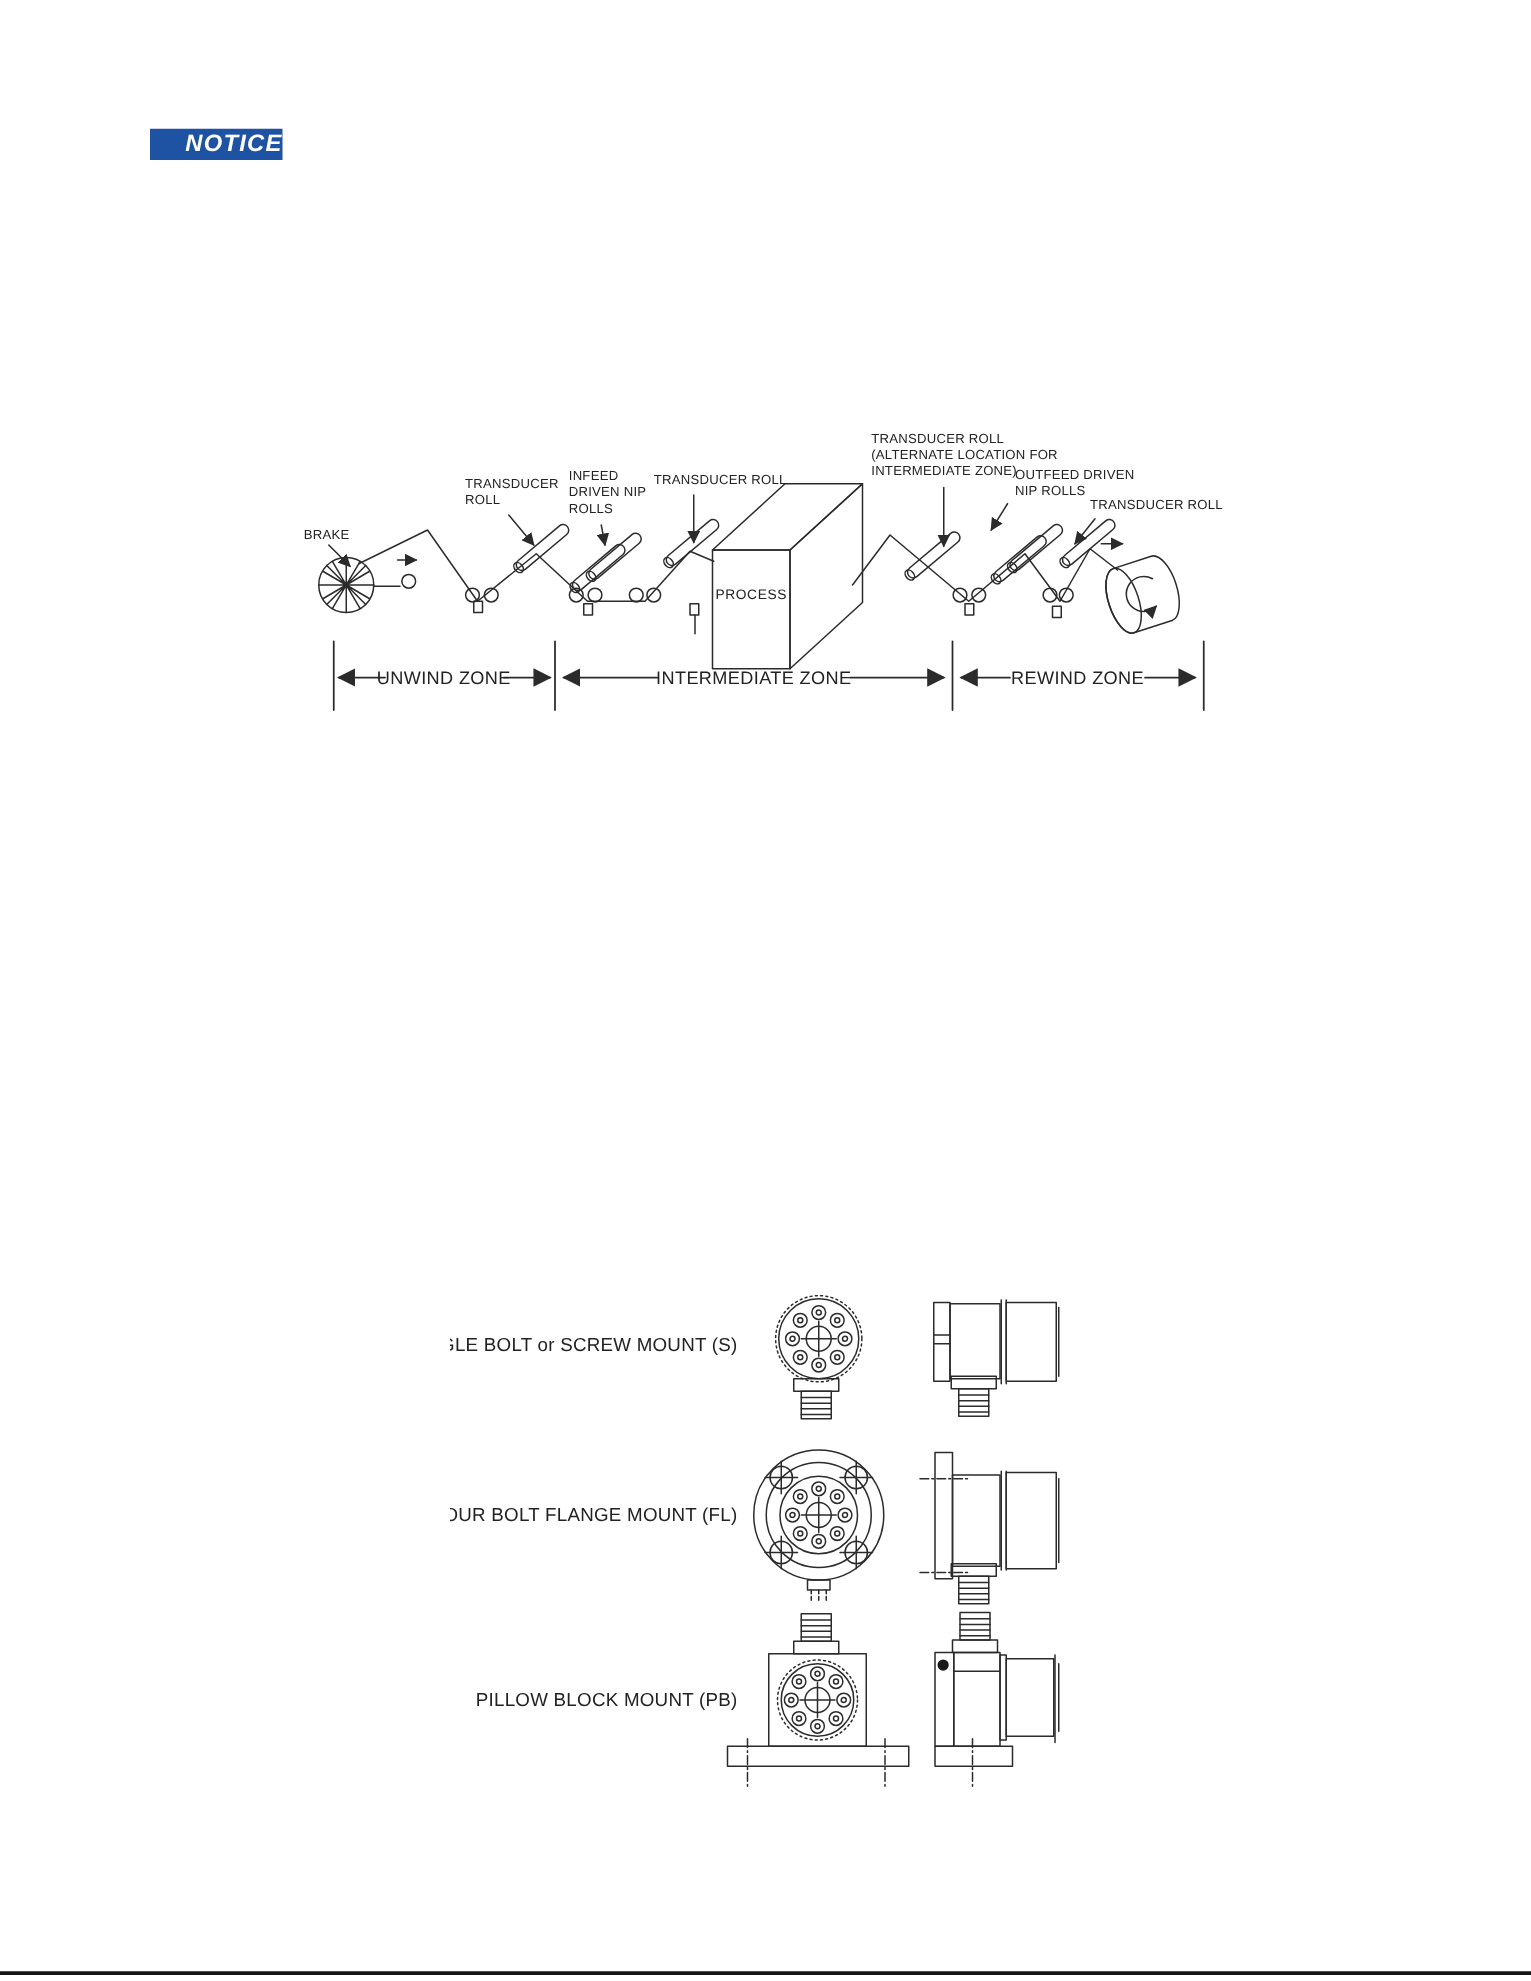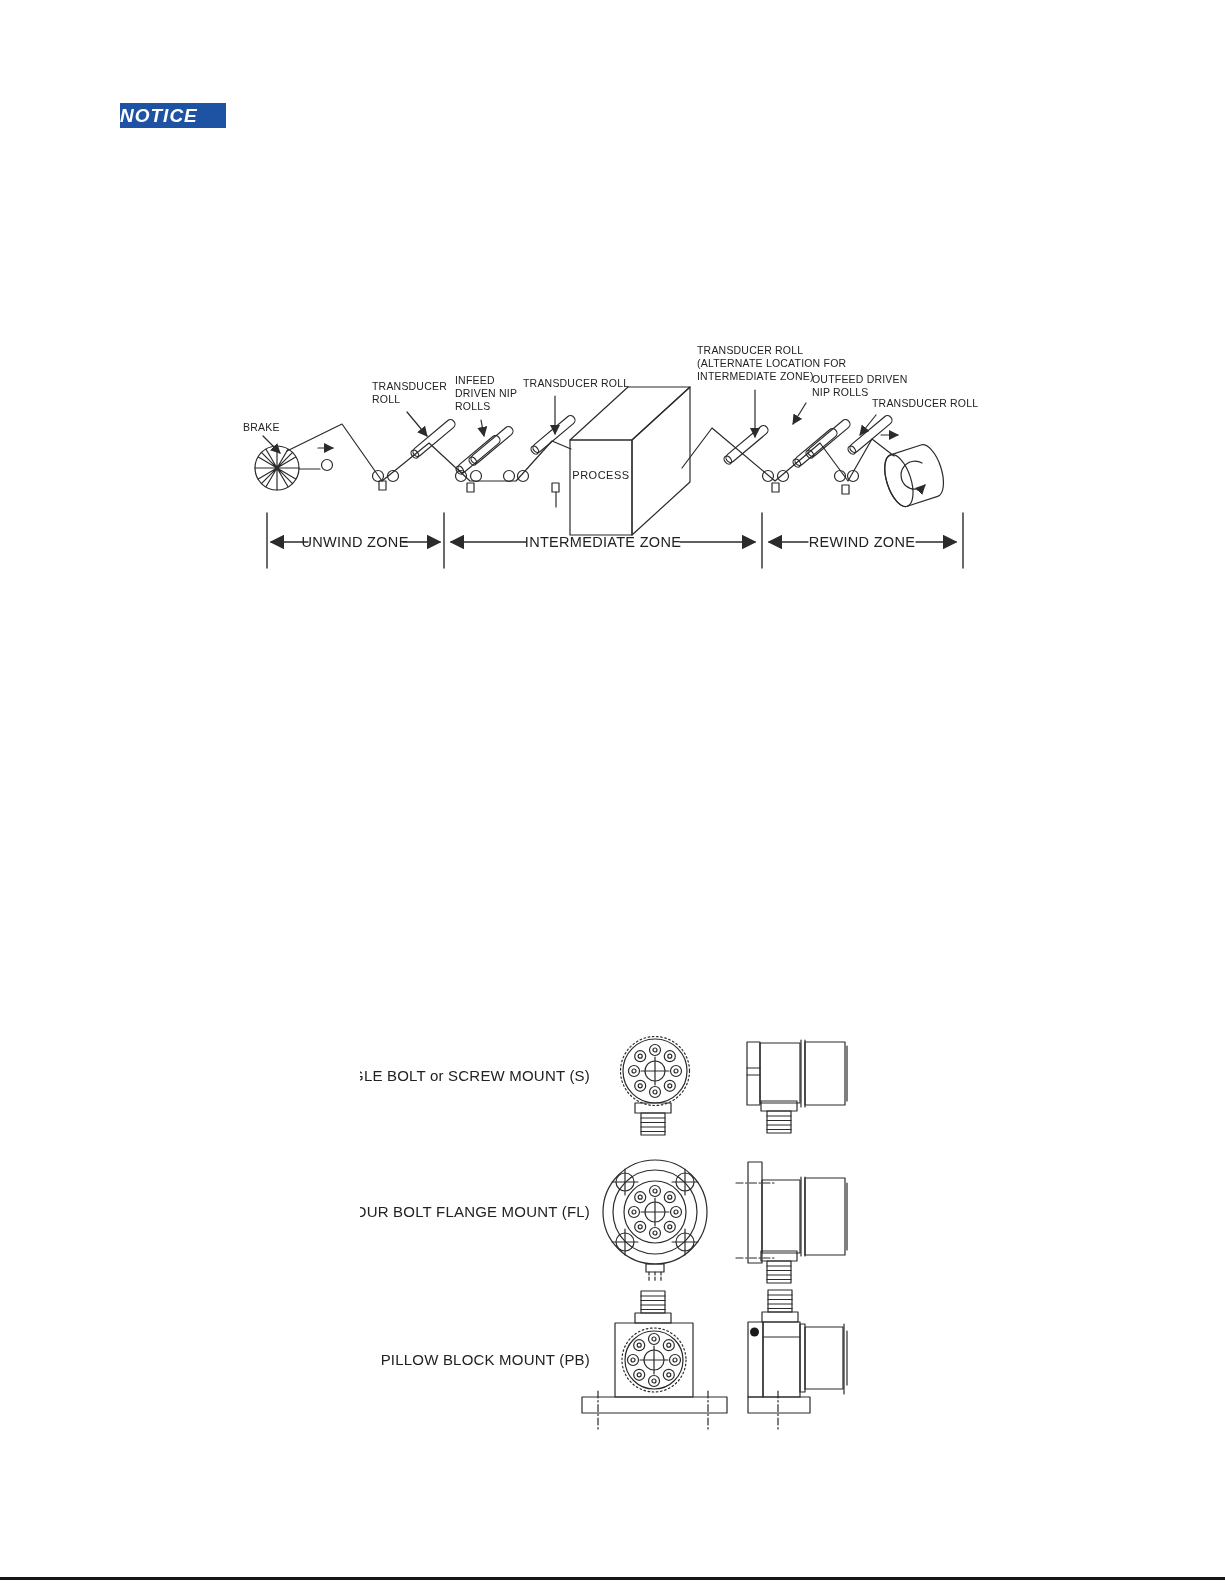--- a/index.html
+++ b/index.html
@@ -3,21 +3,21 @@
 <meta charset="utf-8">
 <style>
   html,body { margin:0; padding:0; background:#ffffff; }
   .page {
     position:relative; width:1225px; height:1585px;
     background:#ffffff; overflow:hidden;
     font-family:"Liberation Sans", sans-serif;
   }
   .notice-badge {
     position:absolute; left:120px; top:103px; width:106px; height:25px;
-    background:#1e52a2; display:flex; align-items:center; justify-content:flex-start;
+    background:#1e52a2; display:flex; align-items:center; justify-content:flex-end;
   }
   .notice-badge span {
     color:#ffffff; font-style:italic; font-weight:bold; font-size:19px;
     letter-spacing:1px; line-height:1;
   }
   svg.draw { position:absolute; }
   .draw path, .draw rect, .draw circle, .draw ellipse, .draw line, .draw polyline {
     stroke:#2b2b2b; fill:none; stroke-width:1.2; stroke-linejoin:round; stroke-linecap:round;
   }
   .draw .thick { stroke-width:1.4; }

